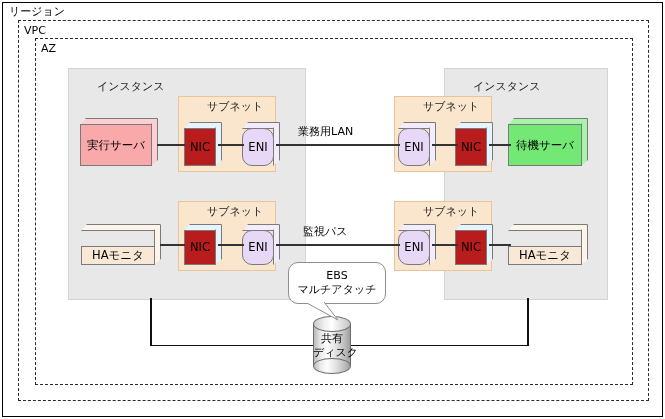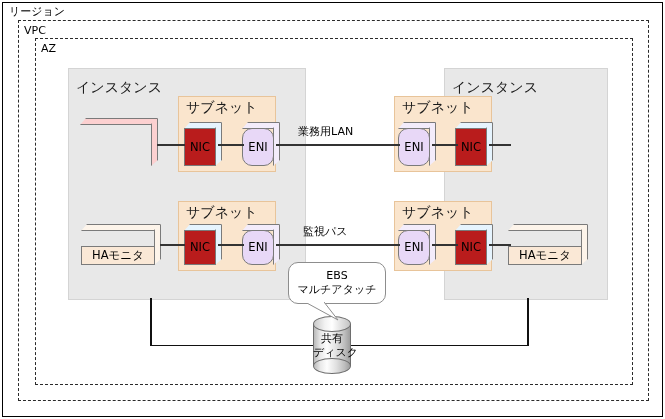--- a/index.html
+++ b/index.html
@@ -48,24 +48,25 @@
   .group-instance {
     background: #e8e8e8;
     border: 1px solid #d4d4d4;
   }
   .group-subnet {
     background: #fae5cd;
     border: 1px solid #e8c49a;
   }
   .group-title {
     position: absolute;
-    font-size: 14px;
+    font-size: 11px;
     line-height: 12px;
     color: #1a1a1a;
     white-space: nowrap;
+    margin-left: 21px;
   }
 
   
   .box3d {
     position: absolute;
     box-sizing: border-box;
   }
   .box3d .face {
     position: absolute;
     left: 0;
@@ -274,20 +275,21 @@
   <div class="net-label" style="left:303px; top:225px;">監視パス</div>
 
   <div class="line-v" style="left:150px; top:298px; height:48px;"></div>
   <div class="line-thin-h" style="left:150px; top:345px; width:163px;"></div>
   <div class="line-v" style="left:527px; top:298px; height:48px;"></div>
   <div class="line-thin-h" style="left:351px; top:345px; width:178px;"></div>
 
   <div class="box3d c-red" style="left:80px; top:118px; width:78px; height:48px;">
     <div class="top"></div>
     <div class="side"></div>
+    <div class="face">実行サーバ</div>
   </div>
 
   <div class="box3d c-blue" style="left:184px; top:122px; width:38px; height:44px;">
     <div class="top"></div>
     <div class="side"></div>
     <div class="face">NIC</div>
   </div>
 
   <div class="box3d c-purple" style="left:242px; top:122px; width:38px; height:44px;">
     <div class="top"></div>
@@ -300,20 +302,25 @@
     <div class="side"></div>
     <div class="face">ENI</div>
   </div>
 
   <div class="box3d c-blue" style="left:455px; top:122px; width:38px; height:44px;">
     <div class="top"></div>
     <div class="side"></div>
     <div class="face">NIC</div>
   </div>
 
+  <div class="box3d c-green" style="left:508px; top:118px; width:80px; height:48px;">
+    <div class="top"></div>
+    <div class="side"></div>
+    <div class="face">待機サーバ</div>
+  </div>
 
   <div class="box3d c-peach" style="left:81px; top:224px; width:80px; height:41px;">
     <div class="top"></div>
     <div class="side"></div>
     <div class="face">HAモニタ</div>
   </div>
 
   <div class="box3d c-blue" style="left:184px; top:224px; width:38px; height:41px;">
     <div class="top"></div>
     <div class="side"></div>

